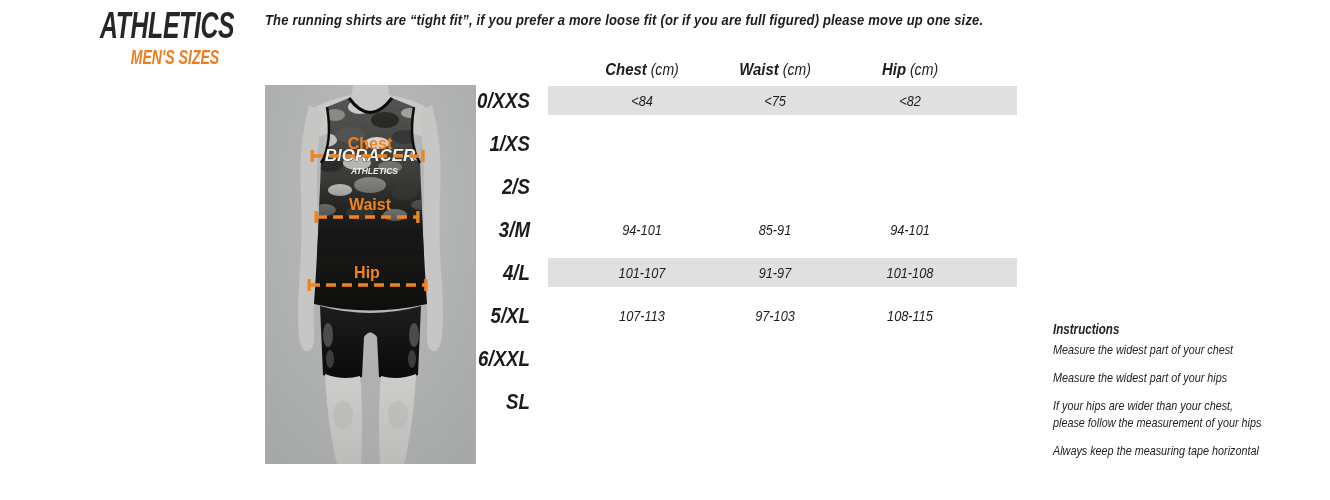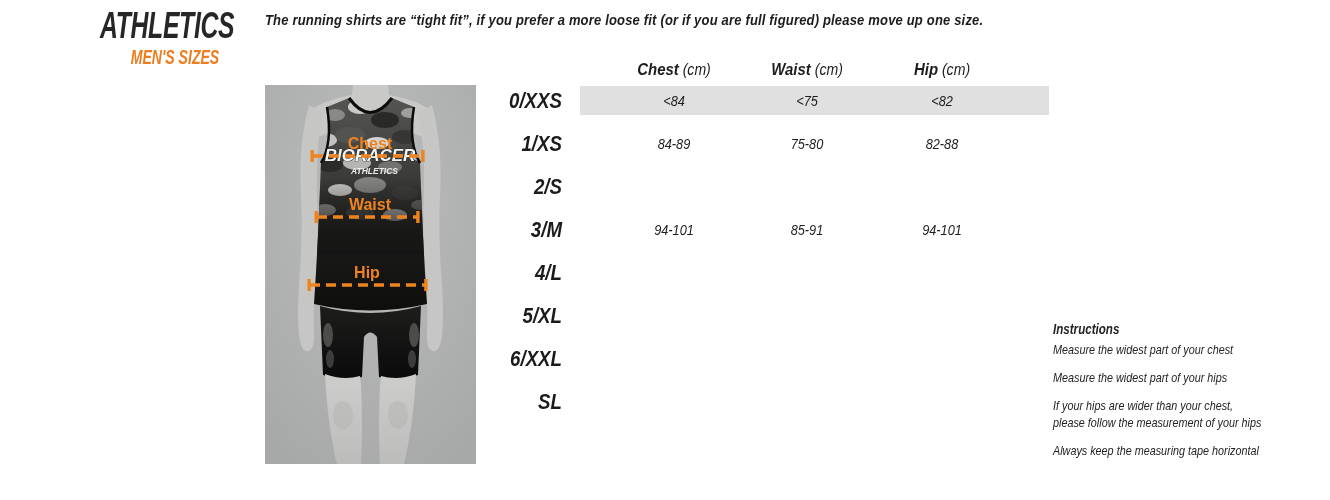--- a/index.html
+++ b/index.html
@@ -17,21 +17,21 @@
 
   
   .intro{position:absolute;left:265px;top:11px;white-space:nowrap;font-style:italic;
          font-weight:700;font-size:15.5px;color:#1c1c1c;letter-spacing:.2px;
          transform:scaleX(.84);transform-origin:0 0;}
 
   
   .figure{position:absolute;left:265px;top:85px;width:211px;height:379px;}
 
   
-  .sizetable{position:absolute;left:492px;top:48px;width:557px;color:var(--ink);}
+  .sizetable{position:absolute;left:460px;top:48px;width:557px;color:var(--ink);}
   .thead{position:relative;height:38px;}
   .hcell{position:absolute;bottom:6px;transform:translateX(-50%);white-space:nowrap;}
   .hin{display:inline-block;transform:scaleX(.88);font-style:italic;font-size:17px;}
   .hname{font-weight:700;}
   .hunit{font-weight:400;font-size:16px;}
   .h1{left:182px}.h2{left:315px}.h3{left:450px}
   .trow{position:relative;height:29px;margin-bottom:14px;}
   .slabel{position:absolute;left:0;top:0;width:70px;text-align:right;font-style:italic;
           font-weight:700;font-size:22px;line-height:29px;white-space:nowrap;color:#1b1b1b;
           transform:scaleX(.85);transform-origin:100% 50%;}
@@ -170,46 +170,51 @@
       <div class="slabel">0/XXS</div>
       <div class="band">
         <span class="val v1"><span class="vin">&lt;84</span></span>
         <span class="val v2"><span class="vin">&lt;75</span></span>
         <span class="val v3"><span class="vin">&lt;82</span></span>
       </div>
     </div>
 
     <div class="trow">
       <div class="slabel">1/XS</div>
-      <div class="band">
-        <span class="val v1"><span class="vin">84-89</span></span>
-        <span class="val v2"><span class="vin">75-80</span></span>
-        <span class="val v3"><span class="vin">82-88</span></span>
-      </div>
     </div>
 
     <div class="trow shade">
       <div class="slabel">2/S</div>
     </div>
 
     <div class="trow">
       <div class="slabel">3/M</div>
       <div class="band">
         <span class="val v1"><span class="vin">94-101</span></span>
         <span class="val v2"><span class="vin">85-91</span></span>
         <span class="val v3"><span class="vin">94-101</span></span>
       </div>
     </div>
 
     <div class="trow shade">
       <div class="slabel">4/L</div>
+      <div class="band">
+        <span class="val v1"><span class="vin">101-107</span></span>
+        <span class="val v2"><span class="vin">91-97</span></span>
+        <span class="val v3"><span class="vin">101-108</span></span>
+      </div>
     </div>
 
     <div class="trow">
       <div class="slabel">5/XL</div>
+      <div class="band">
+        <span class="val v1"><span class="vin">107-113</span></span>
+        <span class="val v2"><span class="vin">97-103</span></span>
+        <span class="val v3"><span class="vin">108-115</span></span>
+      </div>
     </div>
 
     <div class="trow shade">
       <div class="slabel">6/XXL</div>
     </div>
 
     <div class="trow">
       <div class="slabel">SL</div>
     </div>
   </div>

